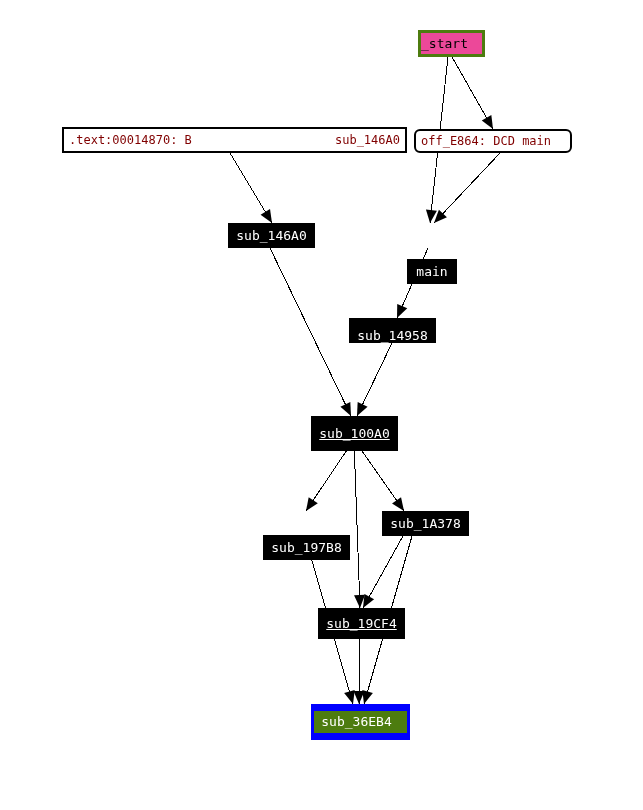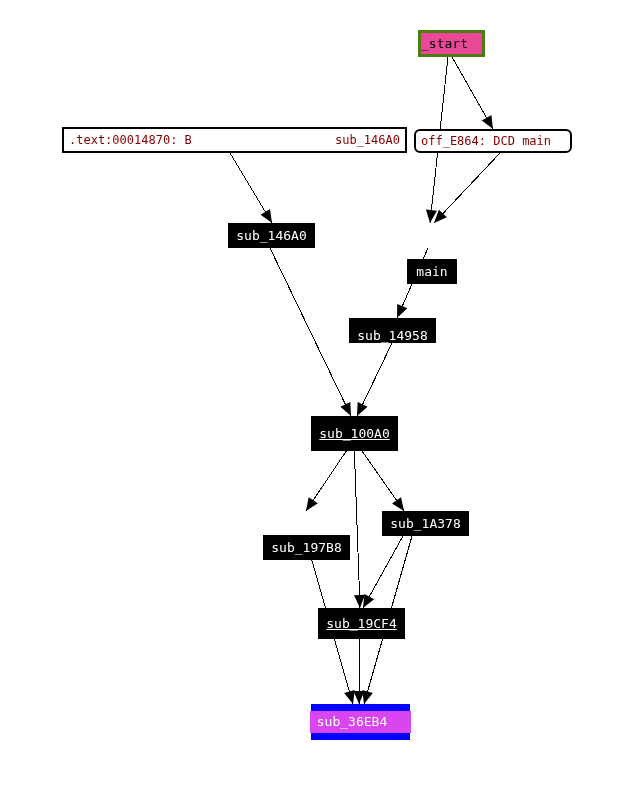--- a/index.html
+++ b/index.html
@@ -74,25 +74,25 @@
   }
   
   .node.kind-highlight {
     background: #0000ff;
     border: 0;
     justify-content: center;
     align-items: center;
     padding: 0;
   }
   .node.kind-highlight .node-label {
-    background: #d946ef;
+    background: #4d7c0f;
     color: #ffffff;
     font-size: 13px;
     line-height: 19px;
-    padding: 1px 24px 2px 7px;
+    padding: 1px 15px 2px 7px;
   }
   .text-left, .text-right {
     white-space: pre;
   }
 </style>
 </head>
 <body>
 
 <svg id="graph-canvas" viewBox="0 0 643 810" width="643" height="810" xmlns="http://www.w3.org/2000/svg">
   <g id="edge-layer">

